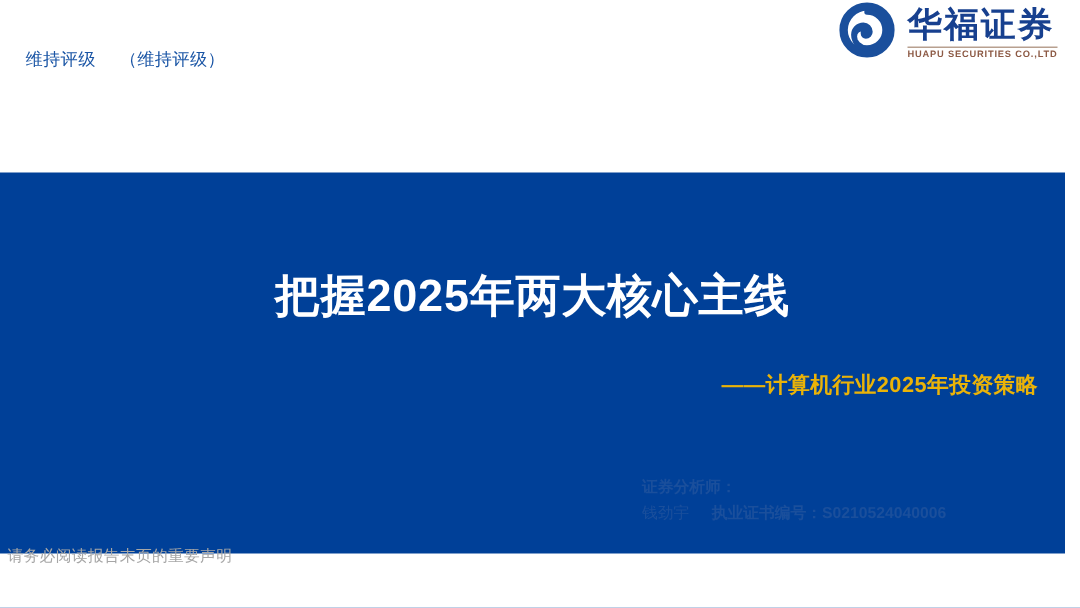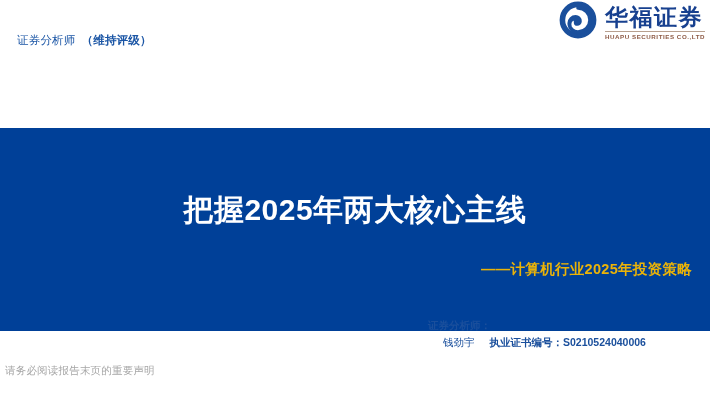--- a/index.html
+++ b/index.html
@@ -35,22 +35,22 @@
     font-weight: 400;
   }
   .header-rating .rating-line {
     display: block;
     white-space: nowrap;
   }
   .header-rating .rating-text {
     font-weight: 400;
   }
   .header-rating .rating-tag {
-    font-weight: 700;
-    margin-left: 6px;
+    font-weight: 400;
+    margin-left: 16px;
   }
 
   
   .brand-logo {
     position: absolute;
     right: 15px;
     top: 0;
     display: flex;
     align-items: flex-end;
     gap: 7px;
@@ -84,23 +84,23 @@
     white-space: nowrap;
     border-top: 1px solid #b8a08f;
     padding-top: 1.5px;
     text-align: center;
   }
 
   
   .blue-band {
     position: absolute;
     left: 0;
-    top: 128px;
+    top: 115px;
     width: 710px;
-    height: 203px;
+    height: 254px;
     background: #004098;
   }
   .main-title {
     position: absolute;
     left: 0;
     right: 0;
     top: 62px;
     text-align: center;
     color: #ffffff;
     font-size: 30px;
@@ -131,21 +131,20 @@
   .analyst-label {
     display: block;
     font-weight: 700;
   }
   .analyst-line {
     display: block;
     white-space: nowrap;
   }
   .analyst-name {
     font-weight: 400;
-    margin-left: 15px;
   }
   .analyst-cert {
     font-weight: 700;
     margin-left: 15px;
   }
 
   
   .footer-note {
     position: absolute;
     left: 5px;
@@ -155,21 +154,21 @@
     letter-spacing: 0.2px;
   }
 </style>
 </head>
 <body>
 
 <div id="slide">
 
   <div class="header-rating">
     <span class="rating-line">
-      <span class="rating-text">证券分析师</span><span class="rating-tag">（维持评级）</span>
+      <span class="rating-text">维持评级</span><span class="rating-tag">（维持评级）</span>
     </span>
   </div>
 
   <div class="brand-logo">
     <svg class="brand-mark" viewBox="0 0 100 100">
       <path d="M50 6 A44 44 0 1 0 94 50 A44 44 0 0 0 50 6 Z M50 18 A32 32 0 1 1 18 50 A32 32 0 0 1 50 18 Z" fill="#1a4f9c"></path>
       <path d="M50 20 A30 30 0 0 1 80 50 A30 30 0 0 1 50 80 A22 22 0 0 1 28 58 A16 16 0 0 1 44 42 A11 11 0 0 1 55 53 A7 7 0 0 1 48 60 A4 4 0 0 1 44 56 L52 56 A9 9 0 0 0 43 47 A14 14 0 0 0 29 61 A20 20 0 0 0 49 81 A31 31 0 0 0 80 50" fill="none" stroke="#1a4f9c" stroke-width="9" stroke-linecap="round"></path>
       <circle cx="50" cy="50" r="44" fill="none" stroke="#1a4f9c" stroke-width="4"></circle>
     </svg>
     <div class="brand-text">

